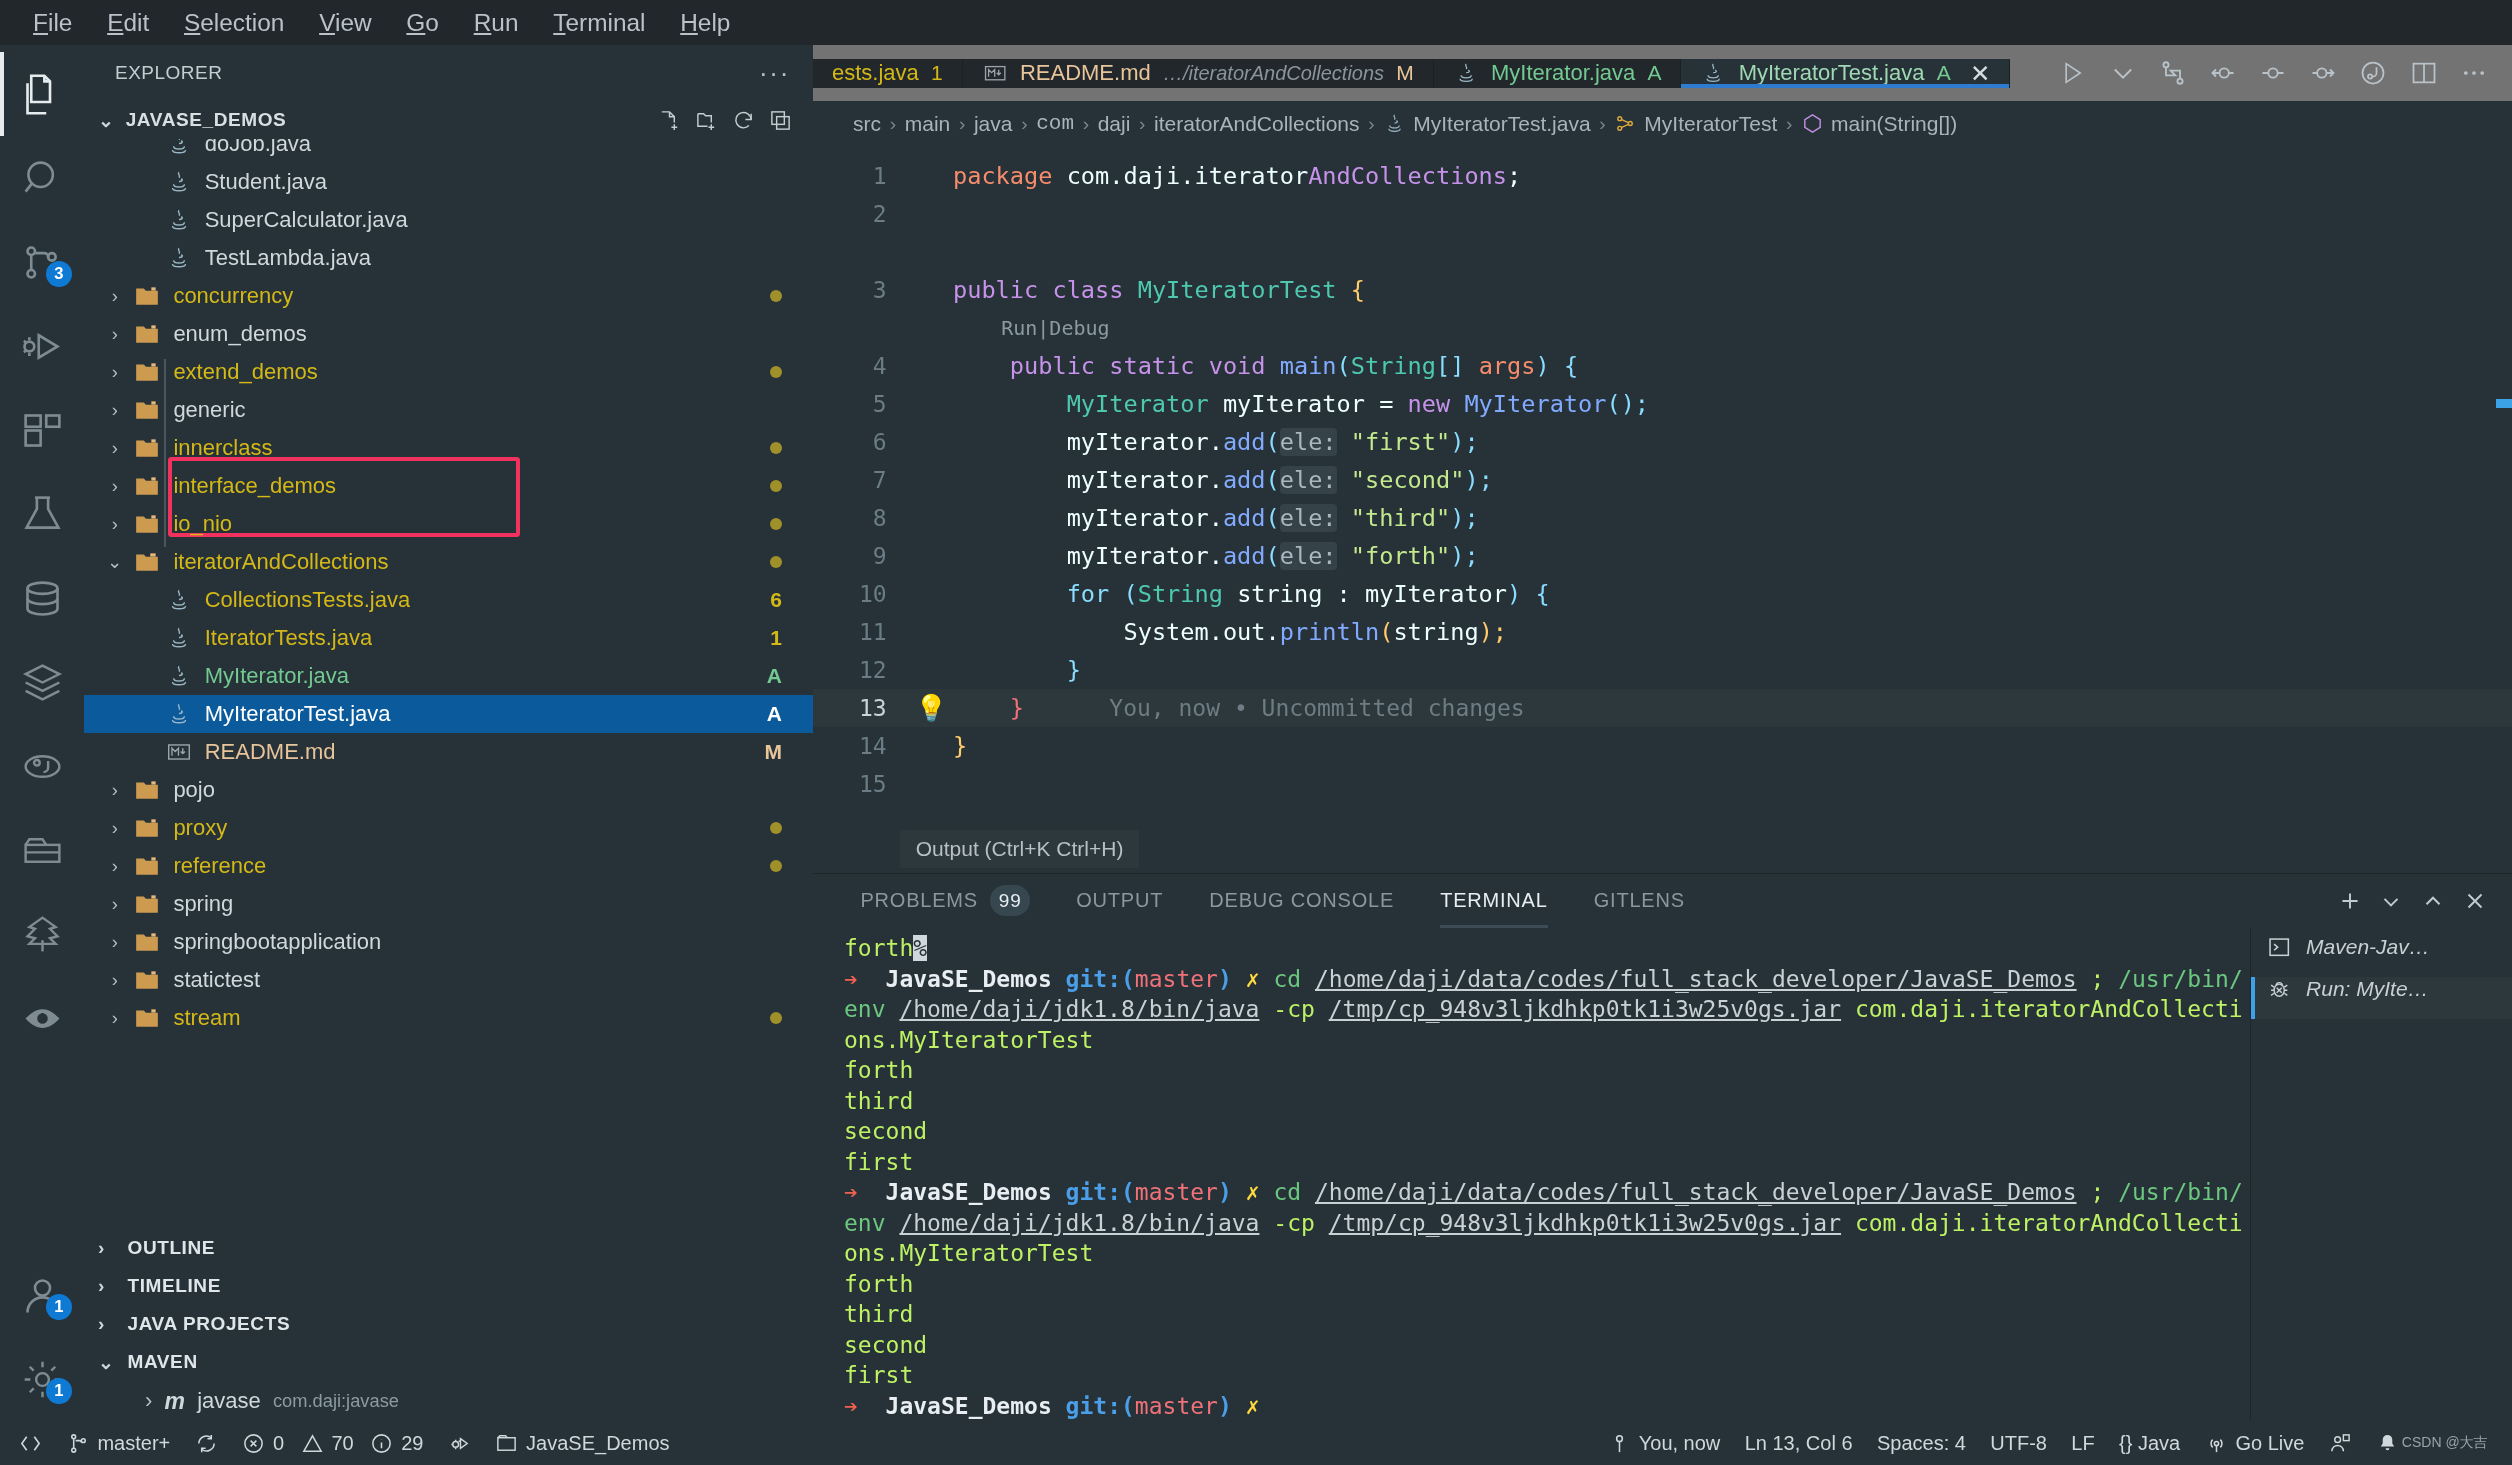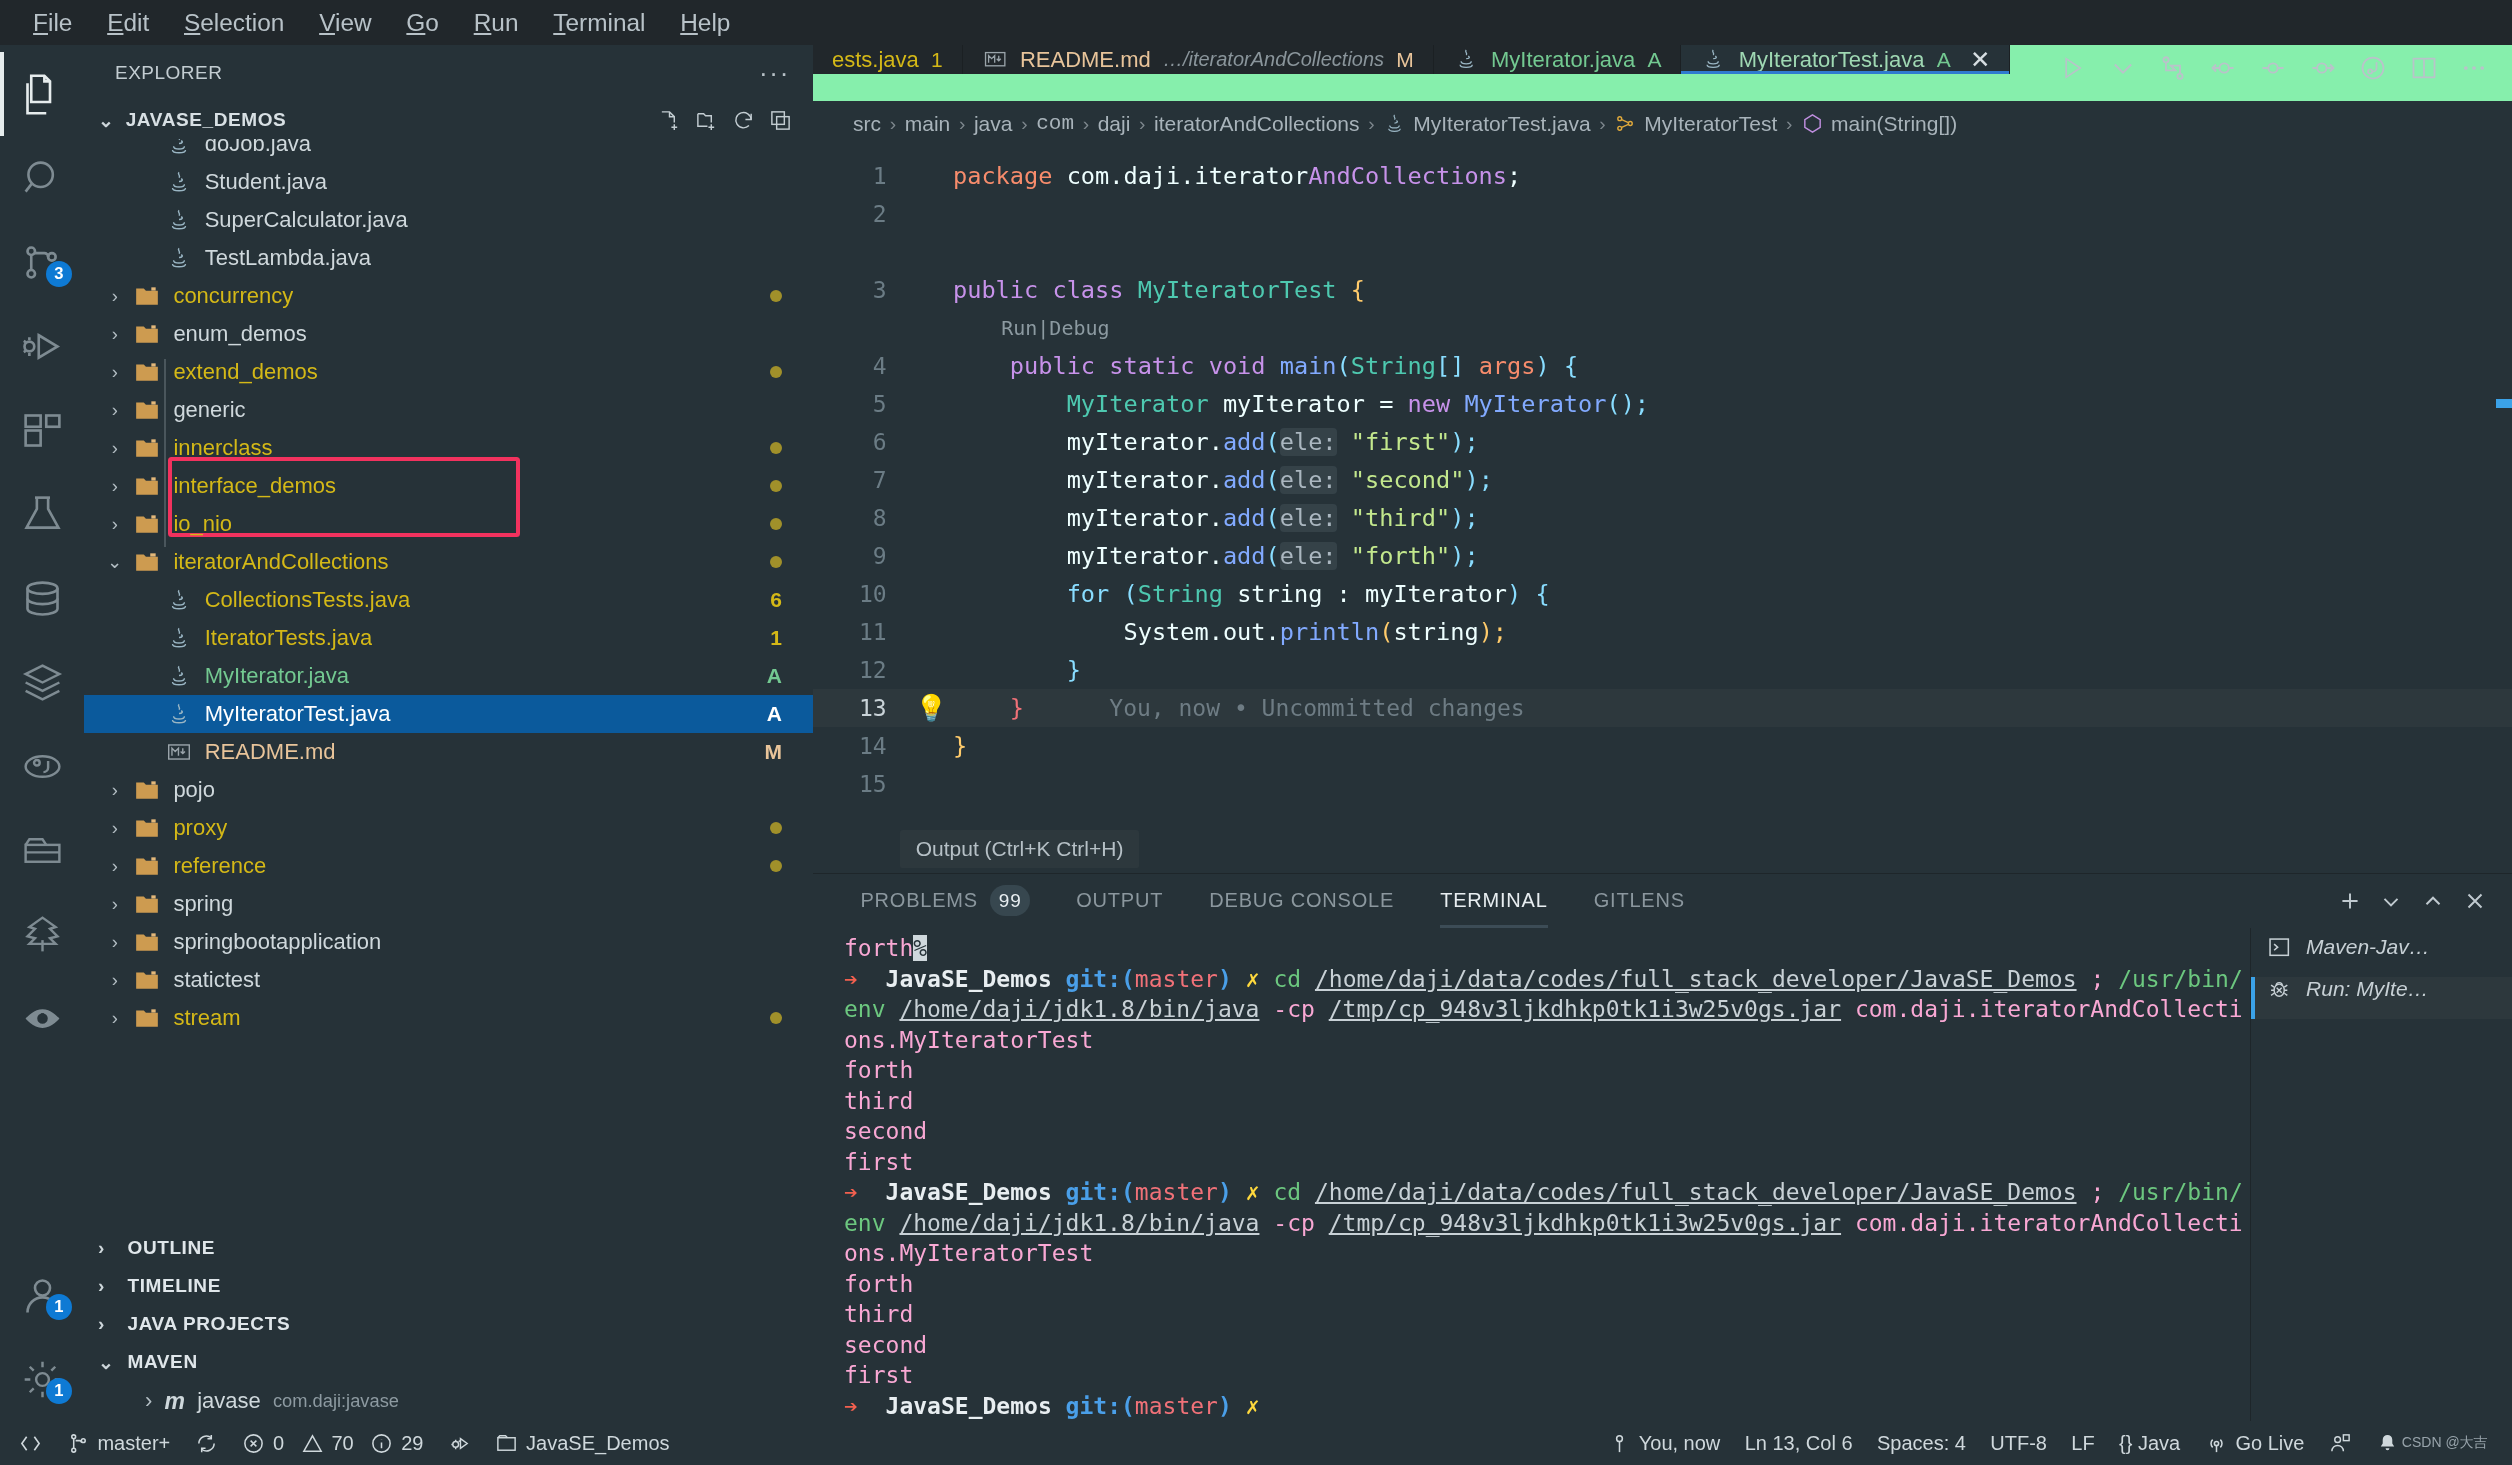--- a/index.html
+++ b/index.html
@@ -103,21 +103,21 @@
     color: #dfe6ea; font-size: 19px; font-weight: bold; letter-spacing: 0.6px;
     padding-left: 14px; cursor: pointer;
   }
   .maven-row { height: 40px; display:flex; align-items:center; font-size: 22px; color:#cfd8dc; padding-left: 61px; gap: 12.2px; cursor:pointer;}
   .maven-row .mi { font-style: italic; font-weight: bold; font-size: 23px; color:#cfd8dc;}
   .maven-row .sub { color:#8d9aa1; font-size: 18.3px; }
 
   
   .editorcol { flex: 1 1 auto; display: flex; flex-direction: column; min-width: 0; background:#263238; }
 
-  .tabsrow { height: 56px; display: flex; align-items: flex-start; background: #86efac; flex: 0 0 56px; }
+  .tabsrow { height: 56px; display: flex; align-items: center; background: #737373; flex: 0 0 56px; }
   .tabs { display: flex; align-items: stretch; flex: 1 1 auto; min-width: 0; overflow: hidden; }
   .tab {
     display: flex; align-items: center; gap: 12.2px; padding: 0 19px;
     font-size: 22px; color: #8c989f; background: #21272b; position: relative;
     border-right: 0.9px solid #1b2023; white-space: nowrap; cursor: pointer;
   }
   .tab.active { background: #263238; color: #e6eced; }
   .tab.active::after {
     content:""; position:absolute; left:0; right:0; bottom:0; height:3.5px; background:#2f7bd0;
   }
@@ -194,21 +194,21 @@
   .panel-actions { margin-left: auto; display: flex; align-items: center; gap: 15.7px; padding-right: 24.4px; color: #c0cad0;}
   .panel-actions svg { width: 26px; height: 26px; display:block; }
   .panel-actions .pa { cursor: pointer; display:flex; }
 
   .panel-body { flex: 1 1 auto; display: flex; min-height: 0; }
   .term {
     flex: 1 1 auto; padding: 5.2px 0 0 31px; overflow: hidden;
     font-family: "DejaVu Sans Mono", monospace; font-size: 23px; line-height: 30.5px;
     color: #c8d1d6; white-space: pre-wrap; word-break: break-all;
   }
-  .t-white { color: #f9a8d4; }
+  .t-white { color: #bef264; }
   .t-arrow { color: #f2604f; }
   .t-bold  { color: #e8eef1; font-weight: bold; }
   .t-blue  { color: #4a9fe8; font-weight: bold;}
   .t-red   { color: #f07178; }
   .t-yellow{ color: #ffd93d; }
   .t-green { color: #6cc77f; }
   .t-path  { color: #c8d1d6; text-decoration: underline; }
   .t-greenpath { color: #6cc77f; }
   .cursorblk { background: #cfd8dc; color: #263238; }
 

